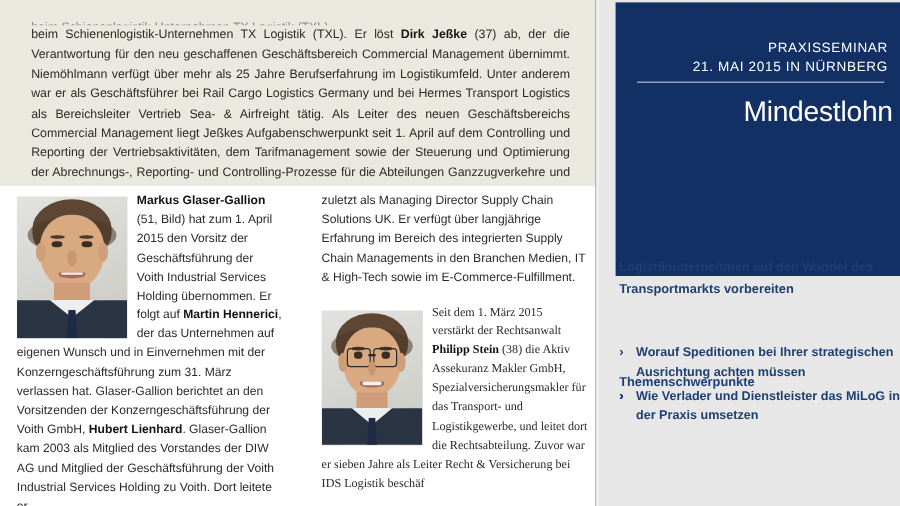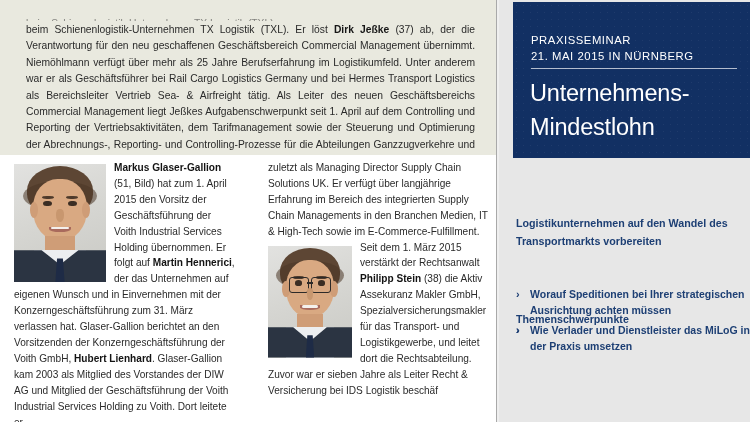--- a/index.html
+++ b/index.html
@@ -87,23 +87,24 @@
     position:absolute;left:497px;top:0;width:2px;height:422px;
     background:#efefef;
   }
 
   
   .adpanel{
     position:absolute;left:499px;top:0;width:251px;height:422px;
     background:#e7e7e7;overflow:hidden;
   }
   .ad-hero{
-    position:absolute;left:14px;top:2px;right:0;height:156px;
+    position:absolute;left:14px;top:2px;right:0;height:228px;
     background:#123063;
     overflow:hidden;
+    text-align:right;
   }
   .ad-hero::after{
     content:"";position:absolute;inset:0;
     background-image:radial-gradient(rgba(255,255,255,.055) 0.6px, transparent 0.7px);
     background-size:7px 7px;
     pointer-events:none;
   }
   .ad-kicker{
     position:absolute;left:18px;top:30px;right:10px;
     color:#ffffff;font-size:11.3px;line-height:16.2px;
@@ -178,21 +179,21 @@
             <div class="ph-shirt"></div>
             <div class="ph-suit"></div>
             <div class="ph-tie"></div>
           </div>
           <span><b>Markus Glaser-Gallion</b> (51, Bild) hat zum 1. April 2015 den Vorsitz der Geschäftsführung der Voith Industrial Services Holding übernommen. Er folgt auf <b>Martin Hennerici</b>, der das Unternehmen auf eigenen Wunsch und in Einvernehmen mit der Konzerngeschäftsführung zum 31. März verlassen hat. Glaser-Gallion berichtet an den Vorsitzenden der Konzerngeschäftsführung der Voith GmbH, <b>Hubert Lienhard</b>. Glaser-Gallion kam 2003 als Mitglied des Vorstandes der DIW AG und Mitglied der Geschäftsführung der Voith Industrial Services Holding zu Voith. Dort leitete er</span>
         </div>
       </div>
 
       <div class="col col-right">
         <div class="colflow">zuletzt als Managing Director Supply Chain Solutions UK. Er verfügt über langjährige Erfahrung im Bereich des integrierten Supply Chain Managements in den Branchen Medien, IT &amp; High-Tech sowie im E-Commerce-Fulfillment.</div>
-        <div class="colflow" style="">
+        <div class="colflow" style="margin-top:13px;font-family:Liberation Serif, serif;">
           <div class="photo p2">
             <div class="ph-bg"></div>
             <div class="ph-hair"></div>
               <div class="ph-hair2"></div>
             <div class="ph-face"></div>
             <div class="ph-ear-l"></div>
               <div class="ph-ear-r"></div>
             <div class="ph-brow-l"></div>
               <div class="ph-brow-r"></div>
             <div class="ph-eye-l"></div>
@@ -220,21 +221,20 @@
 
   <div class="adpanel">
 
     <div class="ad-hero">
       <div class="ad-kicker">
         <div>PRAXISSEMINAR</div>
         <div>21. MAI 2015 IN NÜRNBERG</div>
       </div>
       <div class="ad-rule"></div>
       <div class="ad-title">
-        <div>Unternehmens-</div>
         <div>Mindestlohn</div>
       </div>
     </div>
 
     <div class="ad-sub">
       <div>Logistikunternehmen auf den Wandel des</div>
       <div>Transportmarkts vorbereiten</div>
     </div>
 
     <div class="ad-topics-title">Themenschwerpunkte</div>

